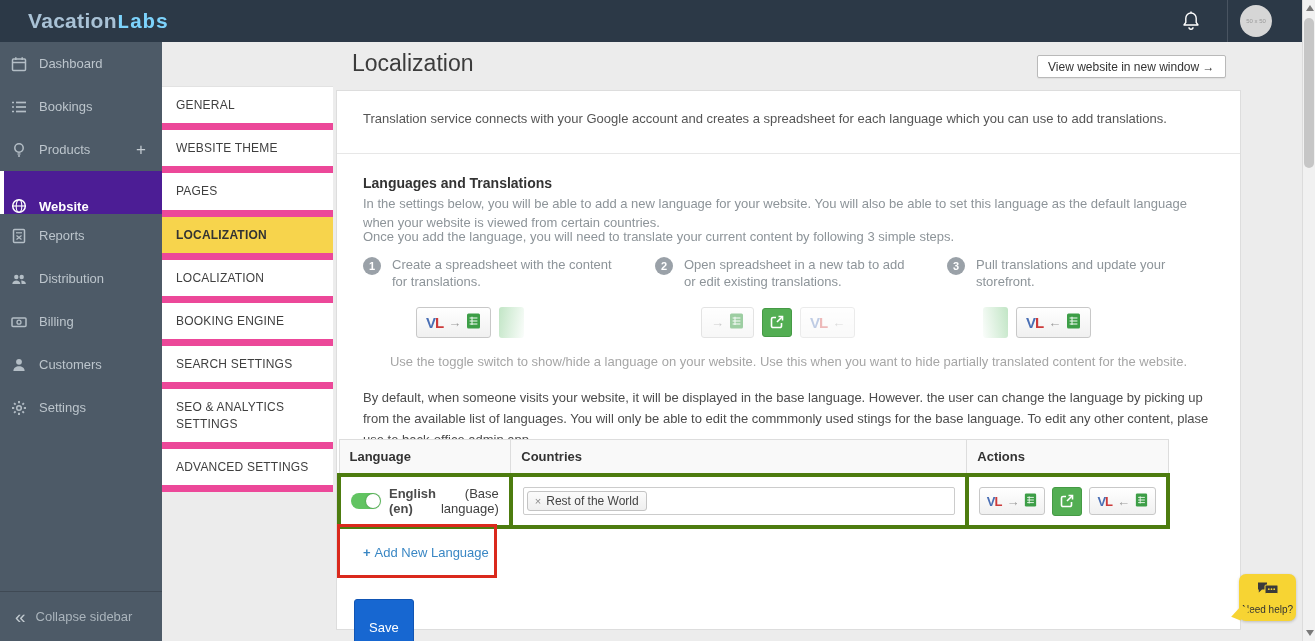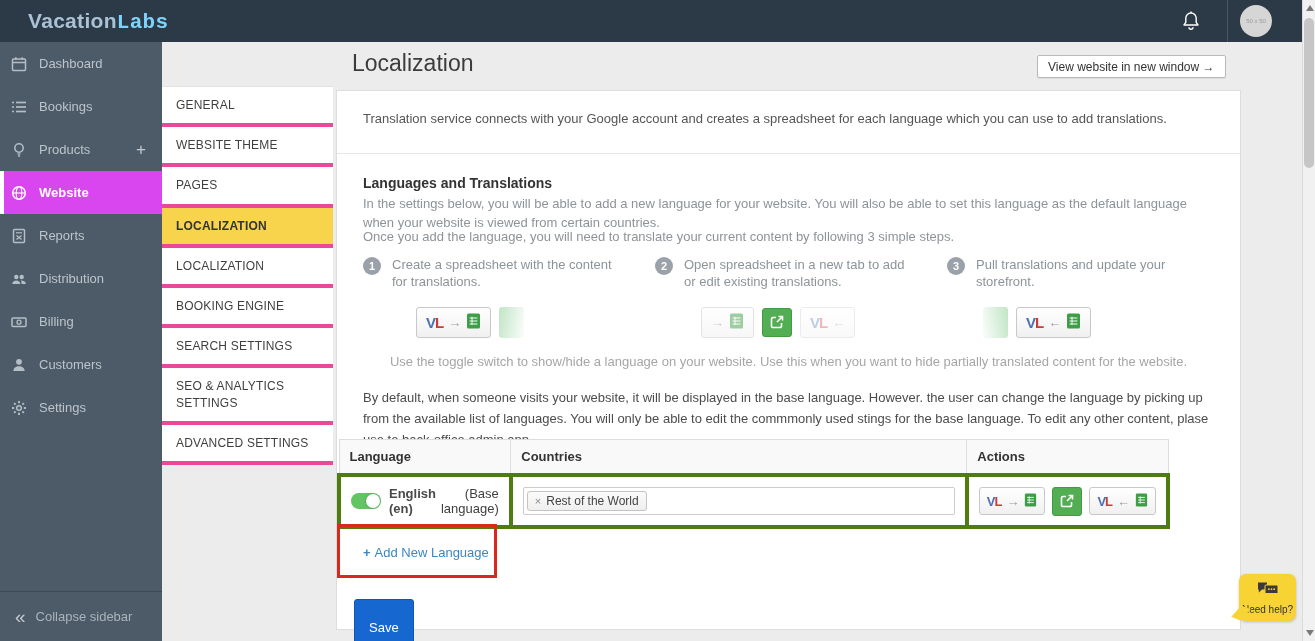--- a/index.html
+++ b/index.html
@@ -14,28 +14,28 @@
   .logo-a { color:#a9c2d6; }
   .logo-b { color:#7dd3fc;font-family:Liberation Mono, monospace; }
   .topbar-right { margin-left:auto; display:flex; align-items:center; height:100%; margin-right:43px; }
   .bell { margin-right:26px; display:flex; cursor:pointer; }
   .topbar-divider { width:1px; height:42px; background:rgba(255,255,255,.14); margin-right:12px; }
   .avatar { width:32px; height:32px; border-radius:50%; background:#d6d6d6; display:flex; align-items:center; justify-content:center; font-size:6px; color:#9a9a9a; cursor:pointer; }
   
   .sidebar { position:absolute; left:0; top:42px; width:162px; height:599px; background:#4d5a67; }
   .side-item { height:43px; display:flex; align-items:center; padding-left:10px; color:#bcc5cc; font-size:13px; cursor:pointer; position:relative; }
   .side-item .sicon { width:17px; display:flex; justify-content:center; margin-right:12px; color:#b4bec6; }
-  .side-item.active { background:#d946ef; color:#fff; font-weight:bold; box-shadow:inset 4px 0 0 #fff; }
+  .side-item.active { background:#4c1d95; color:#fff; font-weight:bold; box-shadow:inset 4px 0 0 #fff;align-items:flex-end; }
   .side-item.active .sicon { color:#fff; }
   .side-plus { margin-left:auto; margin-right:16px; font-size:17px; color:#c3cbd1; font-weight:normal; }
   .collapse-bar { position:absolute; bottom:0; left:0; width:162px; height:50px; border-top:1px solid rgba(0,0,0,.18); display:flex; align-items:center; padding-left:15px; color:#aab4bc; cursor:pointer; }
   .collapse-icon { font-size:19px; margin-right:10px; color:#c3cbd1; }
   
   .settings-nav { position:absolute; left:162px; top:86px; width:171px; border-top:1px solid #e2e2e2; }
-  .snav-item { background:#fff; border-bottom:4px solid #ec4899; padding:10px 14px; font-size:12px; color:#3f3f3f; letter-spacing:.2px; cursor:pointer; line-height:1.35; }
+  .snav-item { background:#fff; border-bottom:7px solid #ec4899; padding:10px 14px; font-size:12px; color:#3f3f3f; letter-spacing:.2px; cursor:pointer; line-height:1.35; }
   .snav-item.active { background:#f7d44c; font-weight:bold; color:#333; }
   
   .page-title { position:absolute; left:352px; top:50px; font-size:23px; font-weight:normal; color:#3c3c3c; }
   .view-btn { position:absolute; left:1037px; top:55px; height:23px; padding:0 10px; background:#fff; border:1px solid #b9b9b9; border-radius:2px; font-size:12px; color:#333; font-family:inherit; cursor:pointer; box-shadow:0 1px 1px rgba(0,0,0,.06); }
   
   .card { position:absolute; left:336px; top:90px; width:905px; height:540px; background:#fff; border:1px solid #ddd; }
   .intro { position:absolute; top:20px; left:26px; right:26px; color:#555; }
   .hr { position:absolute; top:62px; left:0; right:0; border-top:1px solid #e7e7e7; }
   .sec-title { position:absolute; top:84px; left:26px; font-size:14px; font-weight:bold; color:#333; }
   .desc1 { position:absolute; top:104px; left:26px; width:858px; color:#8d9499; line-height:1.45; }

